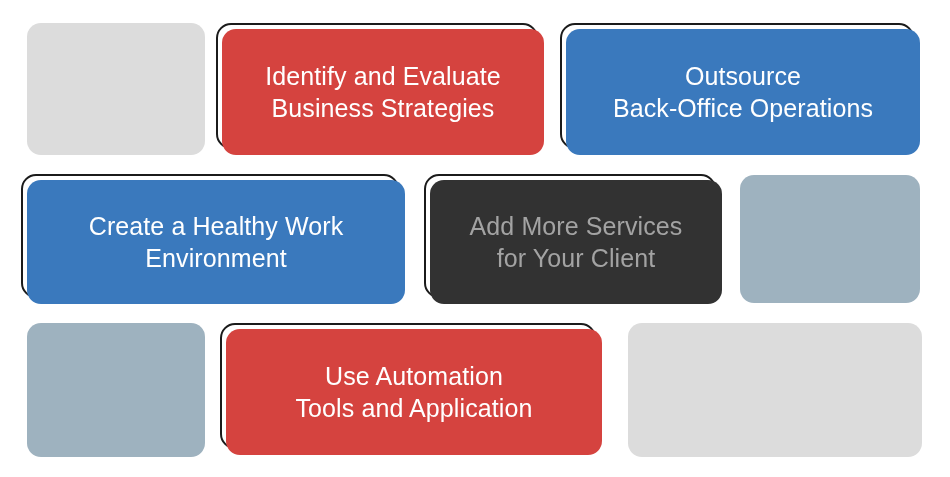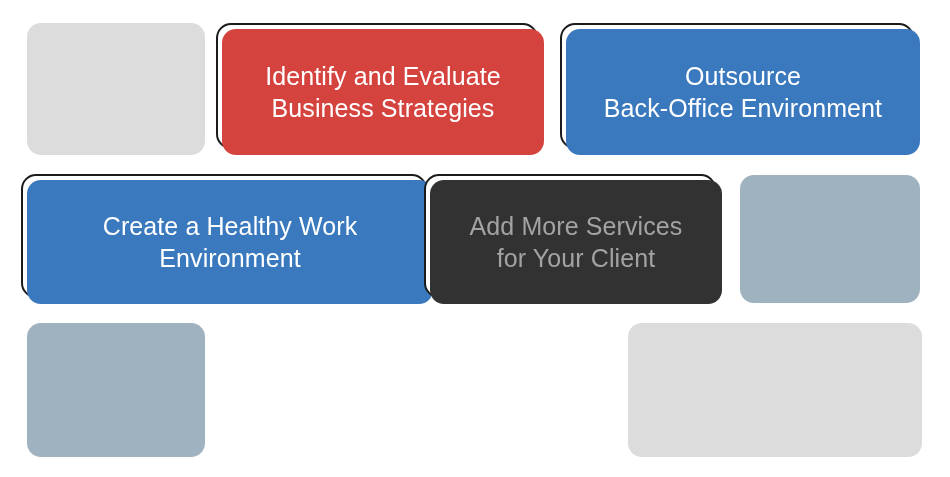--- a/index.html
+++ b/index.html
@@ -76,33 +76,40 @@
       <div class="card-outline" style="border-color: rgb(27, 27, 27);"></div>
       <div class="card-face" style="background: rgb(213, 67, 63);">
         <span class="card-label" style="color: rgb(255, 255, 255);">Identify and Evaluate
 Business Strategies</span>
       </div>
     </div>
     <div class="cell" style="left: 560px; top: 23px; width: 354px; height: 126px;">
       <div class="card-outline" style="border-color: rgb(27, 27, 27);"></div>
       <div class="card-face" style="background: rgb(58, 121, 189);">
         <span class="card-label" style="color: rgb(255, 255, 255);">Outsource
-Back-Office Environment</span>
+Back-Office Operations</span>
       </div>
     </div>
-    <div class="cell" style="left: 21px; top: 174px; width: 378px; height: 124px; padding-left: 28px;">
+    <div class="cell" style="left: 21px; top: 174px; width: 378px; height: 124px;">
       <div class="card-outline" style="border-color: rgb(27, 27, 27);"></div>
       <div class="card-face" style="background: rgb(58, 121, 189);">
         <span class="card-label" style="color: rgb(255, 255, 255);">Create a Healthy Work
 Environment</span>
       </div>
     </div>
     <div class="cell" style="left: 424px; top: 174px; width: 292px; height: 124px;">
       <div class="card-outline" style="border-color: rgb(27, 27, 27);"></div>
       <div class="card-face" style="background: rgb(50, 50, 50);">
         <span class="card-label" style="color: #a3a3a3;">Add More Services
 for Your Client</span>
       </div>
     </div>
     <div class="placeholder" style="left: 740px; top: 175px; width: 180px; height: 128px; background: rgb(158, 178, 191);"></div>
     <div class="placeholder" style="left: 27px; top: 323px; width: 178px; height: 134px; background: rgb(158, 178, 191);"></div>
+    <div class="cell" style="left: 220px; top: 323px; width: 376px; height: 126px;">
+      <div class="card-outline" style="border-color: rgb(27, 27, 27);"></div>
+      <div class="card-face" style="background: rgb(213, 67, 63);">
+        <span class="card-label" style="color: rgb(255, 255, 255);">Use Automation
+Tools and Application</span>
+      </div>
+    </div>
     <div class="placeholder" style="left: 628px; top: 323px; width: 294px; height: 134px; background: rgb(220, 220, 220);"></div>
   </div>
 
 </body></html>

